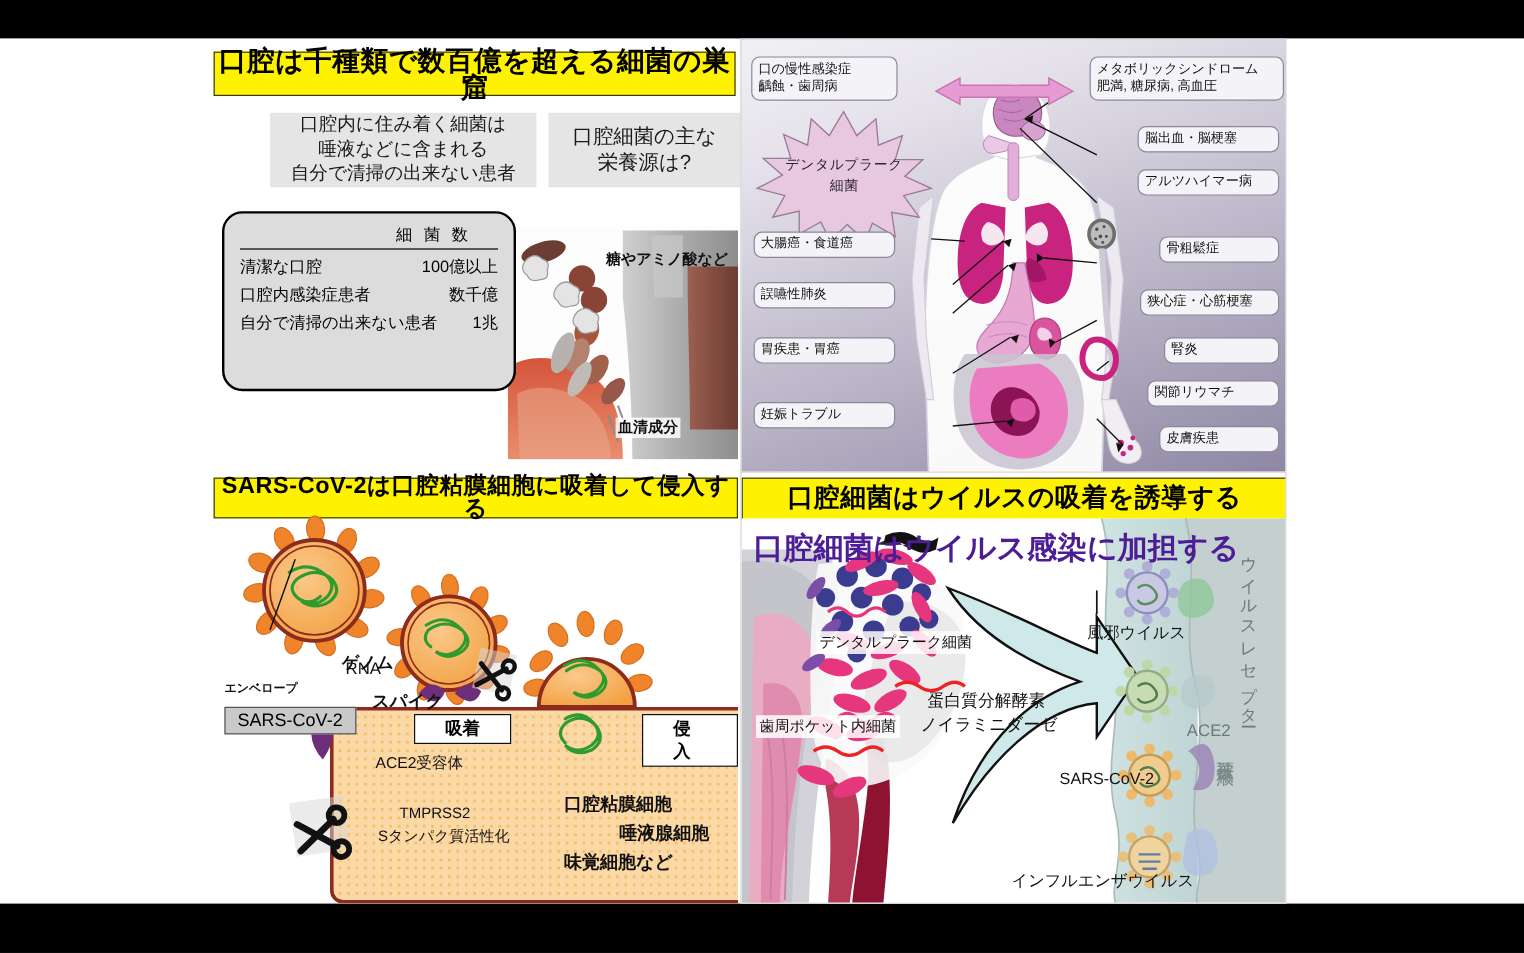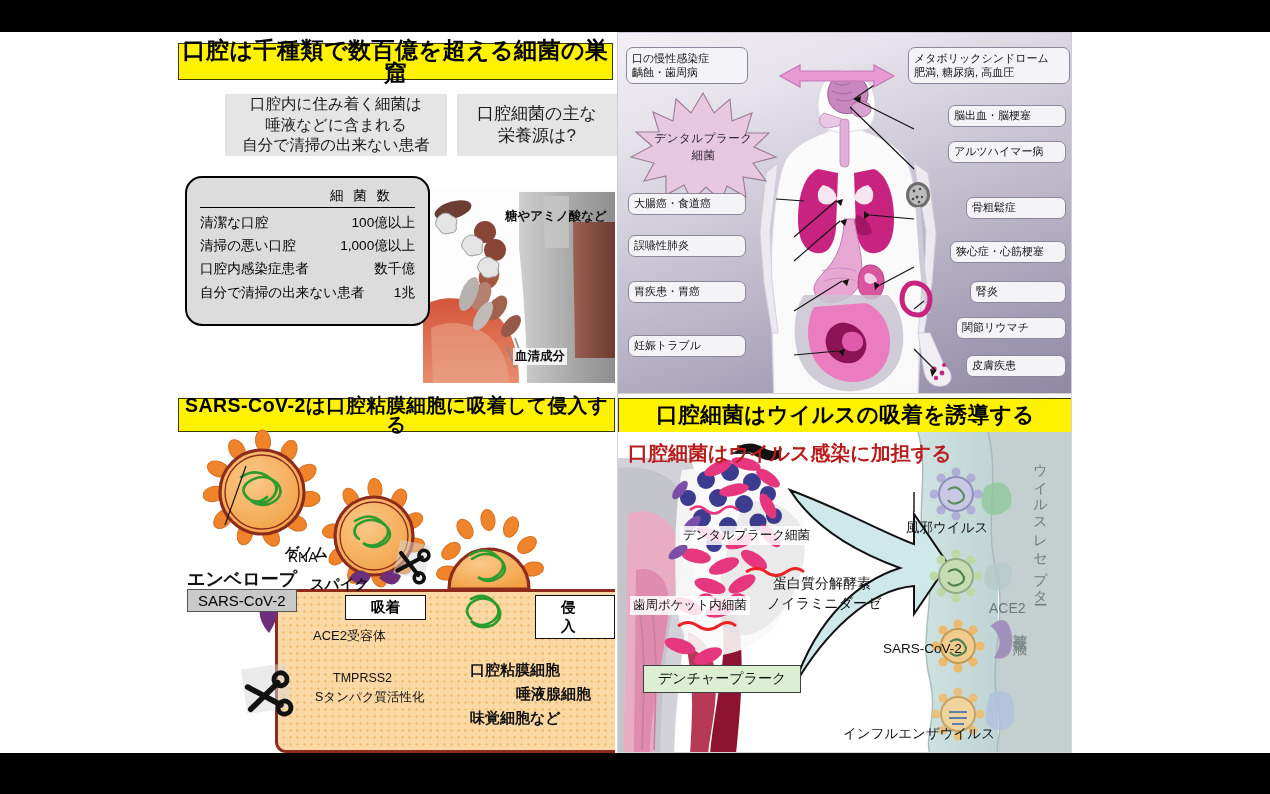--- a/index.html
+++ b/index.html
@@ -82,22 +82,22 @@
   .whitebox { position:absolute; background:#fff; border:1.4px solid #111;
     font-size:14.5px; font-weight:bold; color:#000; padding:2px 25px; z-index:6; }
   .graybox { position:absolute; background:#C9C9C9; border:1.4px solid #555;
     font-size:15px; color:#000; padding:2px 10px; z-index:6; }
   .p3cap { z-index:7; }
 
   
   #p4 { left:617px; top:361px; width:455px; height:360px;
         background:#fff; border:1px solid #d5d5d5; overflow:hidden; }
   #p4-title { position:absolute; left:0px; top:4px; width:455px; height:36px; font-size:21.5px; }
-  #p4-sub { position:absolute; left:10px; top:46px; font-size:20px; font-weight:bold;
-    color:#b91c1c; white-space:nowrap; z-index:8; }
+  #p4-sub { position:absolute; left:10px; top:46px; font-size:25px; font-weight:bold;
+    color:#4c1d95; white-space:nowrap; z-index:8; }
   .p4lab { position:absolute; background:#fff; color:#111; font-size:12.5px;
     white-space:nowrap; padding:1px 3px; z-index:9; }
   .p4lab.plain { background:transparent; }
   .p4lab.nb { background:rgba(255,255,255,.85); }
   #denture { position:absolute; left:25px; top:271px; background:#DDEFD2;
     border:1.4px solid #3f3f3f; font-size:14px; color:#111; padding:4px 14px; z-index:10; }
   .vert { position:absolute; writing-mode:vertical-rl; text-orientation:upright;
     color:#6c7a7a; letter-spacing:2px; z-index:8; }
 </style>
 </head>
@@ -179,24 +179,20 @@
       </div>
 
       <div id="bact-table">
         <div id="bact-head">細 菌 数</div>
         <div id="bact-rule"></div>
         <div class="bact-row">
           <span class="lbl">清潔な口腔</span>
           <span class="val">100億以上</span>
         </div>
         <div class="bact-row">
-          <span class="lbl">清掃の悪い口腔</span>
-          <span class="val">1,000億以上</span>
-        </div>
-        <div class="bact-row">
           <span class="lbl">口腔内感染症患者</span>
           <span class="val">数千億</span>
         </div>
         <div class="bact-row">
           <span class="lbl">自分で清掃の出来ない患者</span>
           <span class="val">1兆</span>
         </div>
       </div>
     </div>
 
@@ -427,21 +423,21 @@
           <circle cx="33" cy="29" r="6.4" fill="none" stroke="#111" stroke-width="4.8"></circle>
           <circle cx="33" cy="1" r="6.4" fill="none" stroke="#111" stroke-width="4.8"></circle>
         </g>
       </svg>
 
       <div class="cap p3cap" style="left:120px;top:138px;font-size:14px;font-weight:bold;margin-top:13px;">
         <span>ゲノム</span>
       </div>
       <div class="cap p3cap" style="left:123px;top:156px;font-size:14px;">RNA</div>
       <div class="cap p3cap" style="left:145px;top:182px;font-size:14.5px;font-weight:bold;">スパイク</div>
-      <div class="cap p3cap" style="left:22px;top:174px;font-size:18px;font-weight:bold;">エンベロープ</div>
+      <div class="cap p3cap" style="left:22px;top:174px;font-size:10px;font-weight:bold;">エンベロープ</div>
 
       <div class="graybox" style="left:22px;top:196px;">SARS-CoV-2</div>
 
       <div class="whitebox" style="left:180px;top:202px;">吸着</div>
       <div class="whitebox" style="left:370px;top:202px;">侵入</div>
 
       <div class="cap p3cap" style="left:148px;top:234px;font-size:13px;">ACE2受容体</div>
 
       <div class="cap p3cap" style="left:168px;top:278px;font-size:12.5px;">TMPRSS2</div>
       <div class="cap p3cap" style="left:150px;top:296px;font-size:12.5px;">Sタンパク質活性化</div>
@@ -612,21 +608,20 @@
           <path d="M372 300 q20-10 24 12 q4 24-16 24 q-14-2-12-16 q2-14 4-20 Z" fill="#AFC0DE" opacity=".8"></path>
         </g>
 
         <path d="M296 118 L296 98" stroke="#111" stroke-width="1.4" fill="none"></path>
       </svg>
 
       <div class="p4lab nb" style="left:62px;top:132px;">デンタルプラーク細菌</div>
 
       <div class="p4lab nb" style="left:12px;top:202px;">歯周ポケット内細菌</div>
 
-      <div id="denture">デンチャープラーク</div>
 
       <div class="p4lab plain" style="left:152px;top:180px;font-size:14px;">蛋白質分解酵素</div>
       <div class="p4lab plain" style="left:146px;top:200px;font-size:14px;">ノイラミニダーゼ</div>
 
       <div class="p4lab plain" style="left:285px;top:124px;font-size:13.5px;">風邪ウイルス</div>
 
       <div class="p4lab plain" style="left:262px;top:246px;font-size:13.5px;">SARS-CoV-2</div>
 
       <div class="p4lab plain" style="left:222px;top:330px;font-size:13.5px;">インフルエンザウイルス</div>
 

